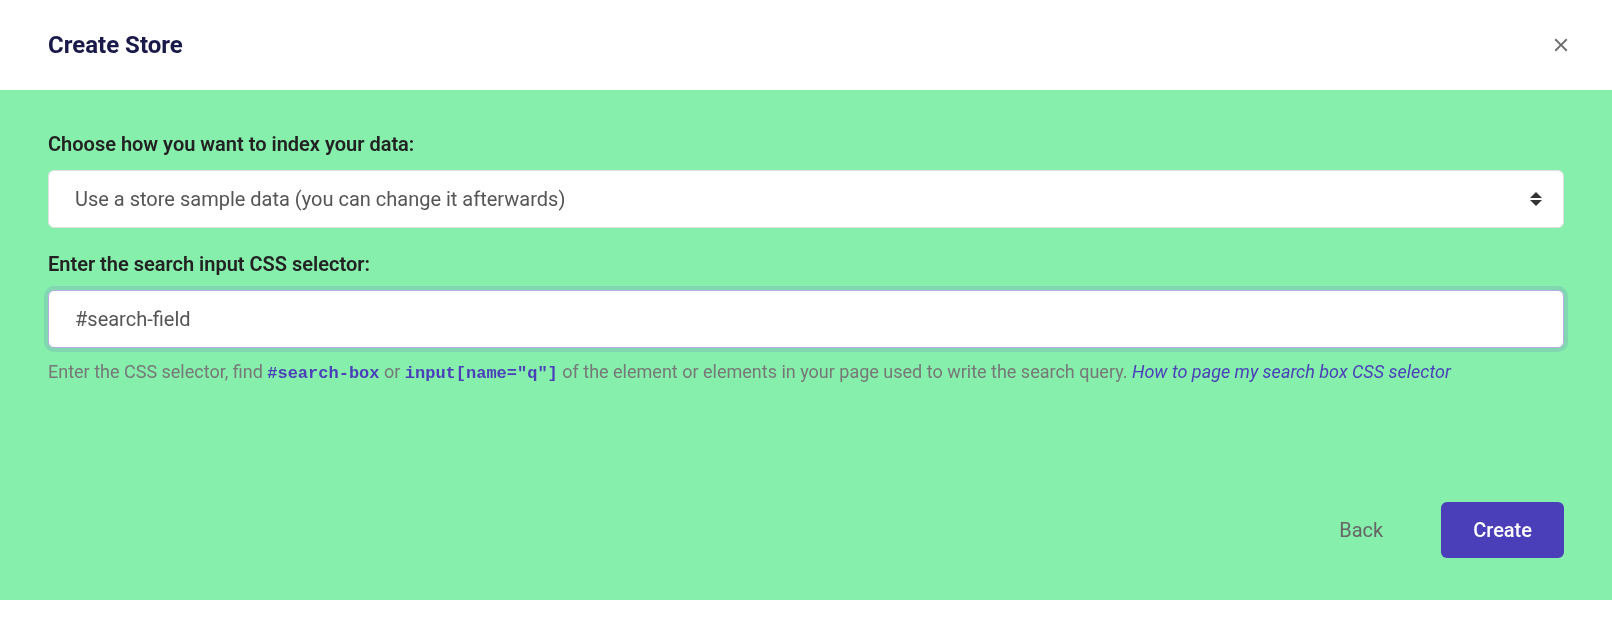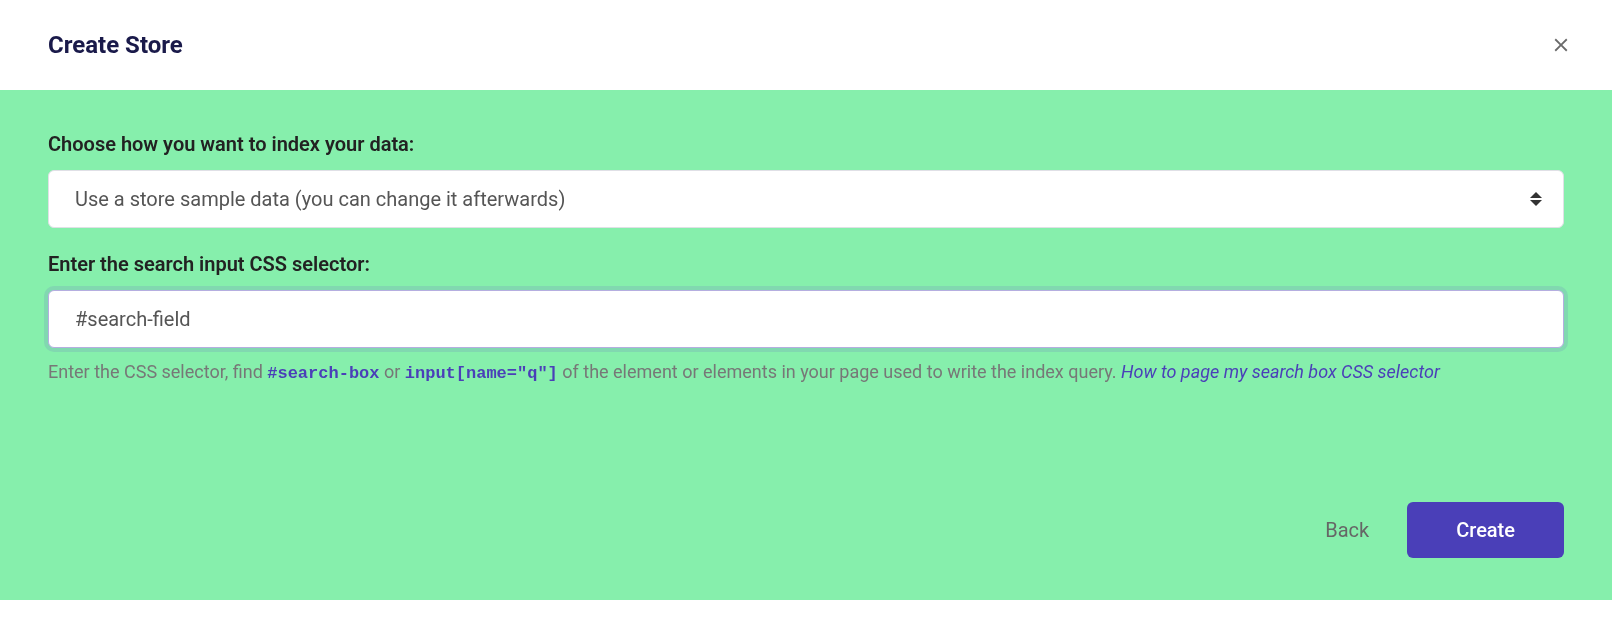--- a/index.html
+++ b/index.html
@@ -140,24 +140,25 @@
       cursor: pointer;
       padding: 16px 20px;
       font-family: inherit;
     }
     .btn-create {
       background: #4a3fb8;
       border: none;
       color: #fff;
       font-size: 20px;
       font-weight: 500;
-      padding: 16px 49px;
+      padding: 16px 32px;
       border-radius: 6px;
       cursor: pointer;
       font-family: inherit;
+      margin-left: 20px;
     }
   </style>
 </head>
 <body>
 
 <div class="modal-header">
   <h1 class="modal-title">Create Store</h1>
   <button class="close-btn">
     <svg viewBox="0 0 24 24" fill="currentColor">
       <path d="M19 6.41L17.59 5 12 10.59 6.41 5 5 6.41 10.59 12 5 17.59 6.41 19 12 13.41 17.59 19 19 17.59 13.41 12 19 6.41z"></path>
@@ -172,21 +173,21 @@
     <select class="select-field">
       <option>Use a store sample data (you can change it afterwards)</option>
     </select>
     <span class="select-arrow"></span>
   </div>
 
   <label class="form-label">Enter the search input CSS selector:</label>
   <input type="text" class="text-input" value="#search-field" style="">
 
   <p class="help-text">
-    <span>Enter the CSS selector, find </span><code>#search-box</code><span> or </span><code>input[name="q"]</code><span> of the element or elements in your page used to write the index query. </span><a class="help-link">How to page my search box CSS selector</a>
+    <span>Enter the CSS selector, find </span><code>#search-box</code><span> or </span><code>input[name="q"]</code><span> of the element or elements in your page used to write the search query. </span><a class="help-link">How to page my search box CSS selector</a>
   </p>
 
   <div class="modal-footer">
     <button class="btn-back">Back</button>
     <button class="btn-create">Create</button>
   </div>
 
 </div>
 
 </body></html>

